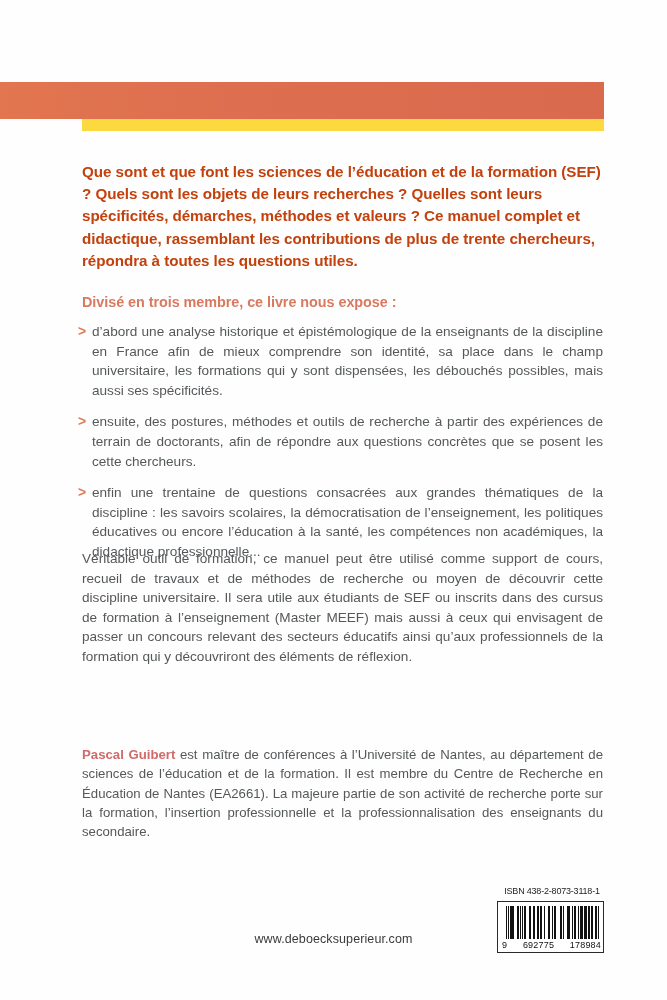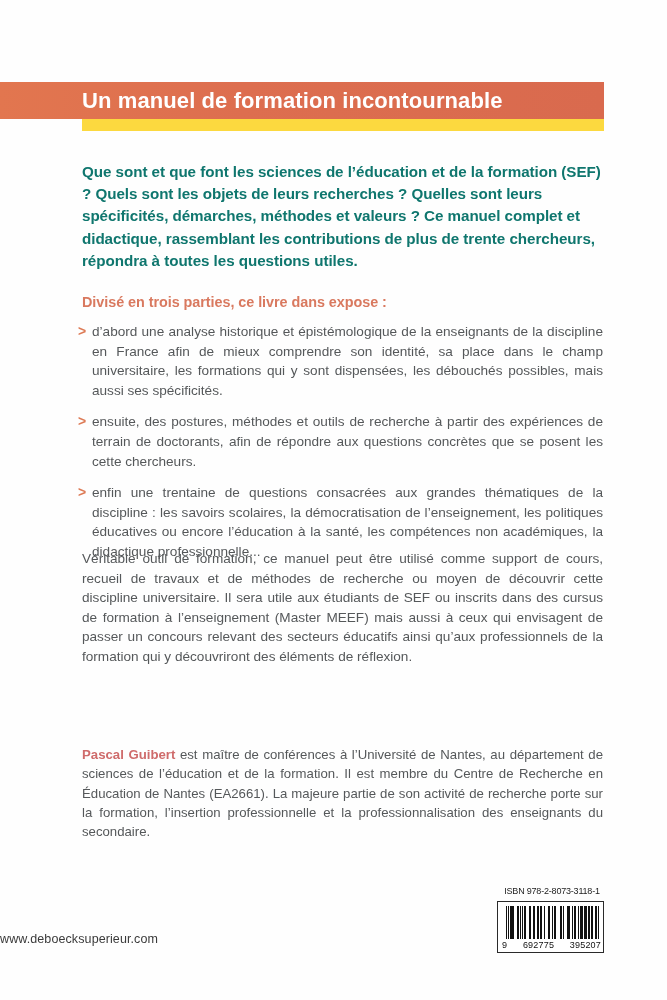--- a/index.html
+++ b/index.html
@@ -52,21 +52,21 @@
     height: 12px;
     background: #fcd93f;
   }
 
   
   .intro {
     position: absolute;
     left: 82px;
     top: 161px;
     width: 521px;
-    color: #0f766e;
+    color: #c2410c;
     font-size: 15.2px;
     font-weight: bold;
     line-height: 22.2px;
     text-align: left;
     letter-spacing: -0.05px;
   }
 
   .subhead {
     position: absolute;
     left: 82px;
@@ -191,38 +191,37 @@
     color: #111111;
     letter-spacing: 0.2px;
     font-family: "Liberation Sans", "DejaVu Sans", sans-serif;
   }
 
   .website {
     position: absolute;
     left: 0;
     top: 932px;
     width: 667px;
-    text-align: left;
+    text-align: center;
     font-size: 12.5px;
     color: #3a3a3a;
     letter-spacing: 0.1px;
   }
 </style>
 </head>
 <body>
 
 <div class="page">
 
   <div class="header-band"></div>
-  <div class="header-title">Un manuel de formation incontournable</div>
   <div class="header-underbar"></div>
 
   <div class="intro">Que sont et que font les sciences de l’éducation et de la formation (SEF) ? Quels sont les objets de leurs recherches ? Quelles sont leurs spécificités, démarches, méthodes et valeurs ? Ce manuel complet et didactique, rassemblant les contributions de plus de trente chercheurs, répondra à toutes les questions utiles.</div>
 
-  <div class="subhead">Divisé en trois parties, ce livre dans expose :</div>
+  <div class="subhead">Divisé en trois membre, ce livre nous expose :</div>
 
   <div class="bullets">
     <div class="bullet-row">
       <span class="bullet-marker">&gt;</span>
       <span class="bullet-text">d’abord une analyse historique et épistémologique de la enseignants de la discipline en France afin de mieux comprendre son identité, sa place dans le champ universitaire, les formations qui y sont dispensées, les débouchés possibles, mais aussi ses spécificités.</span>
     </div>
     <div class="bullet-row">
       <span class="bullet-marker">&gt;</span>
       <span class="bullet-text">ensuite, des postures, méthodes et outils de recherche à partir des expériences de terrain de doctorants, afin de répondre aux questions concrètes que se posent les cette chercheurs.</span>
     </div>
@@ -231,21 +230,21 @@
       <span class="bullet-text">enfin une trentaine de questions consacrées aux grandes thématiques de la discipline : les savoirs scolaires, la démocratisation de l’enseignement, les politiques éducatives ou encore l’éducation à la santé, les compétences non académiques, la didactique professionnelle...</span>
     </div>
   </div>
 
   <div class="closing">Véritable outil de formation, ce manuel peut être utilisé comme support de cours, recueil de travaux et de méthodes de recherche ou moyen de découvrir cette discipline universitaire. Il sera utile aux étudiants de SEF ou inscrits dans des cursus de formation à l’enseignement (Master MEEF) mais aussi à ceux qui envisagent de passer un concours relevant des secteurs éducatifs ainsi qu’aux professionnels de la formation qui y découvriront des éléments de réflexion.</div>
 
   <div class="bio">
     <span class="bio-name">Pascal Guibert</span><span> est maître de conférences à l’Université de Nantes, au département de sciences de l’éducation et de la formation. Il est membre du Centre de Recherche en Éducation de Nantes (EA2661). La majeure partie de son activité de recherche porte sur la formation, l’insertion professionnelle et la professionnalisation des enseignants du secondaire.</span>
   </div>
 
-  <div class="isbn-label">ISBN 978-2-8073-3118-1</div>
+  <div class="isbn-label">ISBN 438-2-8073-3118-1</div>
 
   <div class="barcode-box">
     <div class="barcode-bars" id="barcode-bars">
         <span style="flex: 0 0 0.847458%;"></span>
         <span class="g" style="flex: 0 0 0.847458%;"></span>
         <span style="flex: 0 0 0.847458%;"></span>
         <span class="g" style="flex: 0 0 1.69492%;"></span>
         <span style="flex: 0 0 0.847458%;"></span>
         <span class="g" style="flex: 0 0 0.847458%;"></span>
         <span style="flex: 0 0 2.54237%;"></span>
@@ -302,19 +301,19 @@
         <span style="flex: 0 0 1.69492%;"></span>
         <span class="g" style="flex: 0 0 2.54237%;"></span>
         <span style="flex: 0 0 0.847458%;"></span>
         <span style="flex: 0 0 0.847458%;"></span>
         <span class="g" style="flex: 0 0 0.847458%;"></span>
         <span style="flex: 0 0 0.847458%;"></span>
       </div>
     <div class="barcode-digits">
       <span>9</span>
       <span>692775</span>
-      <span>395207</span>
+      <span>178984</span>
     </div>
   </div>
 
   <div class="website">www.deboecksuperieur.com</div>
 
 </div>
 
 </body></html>

